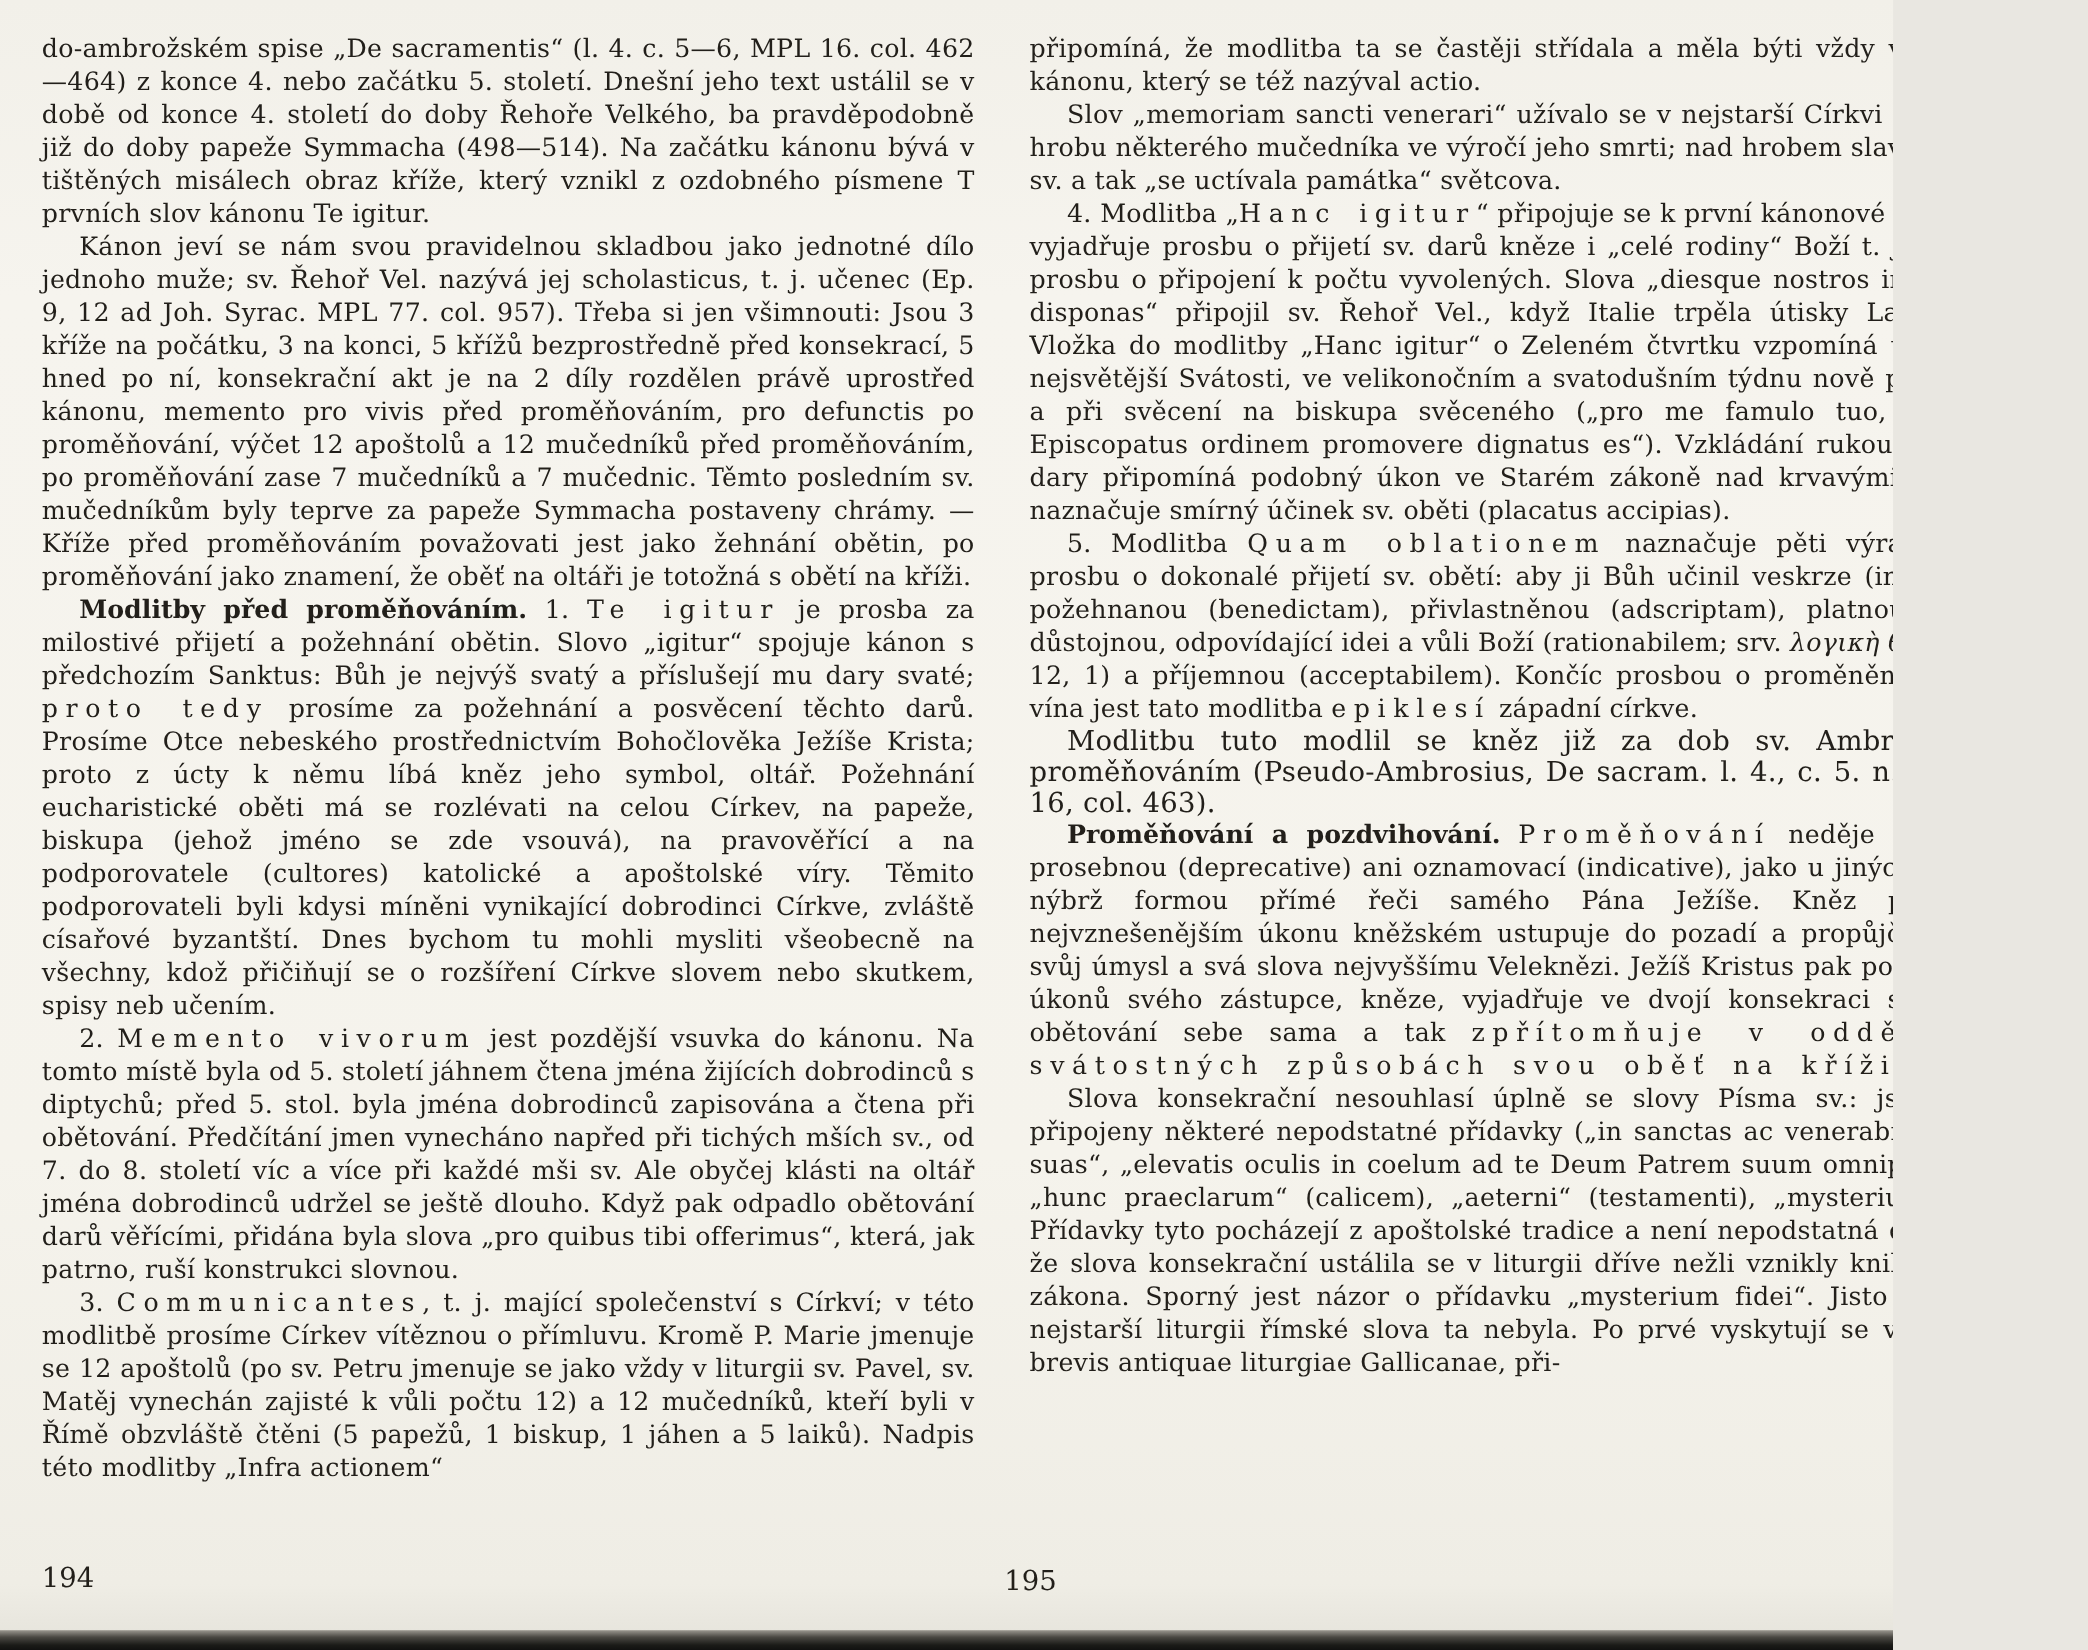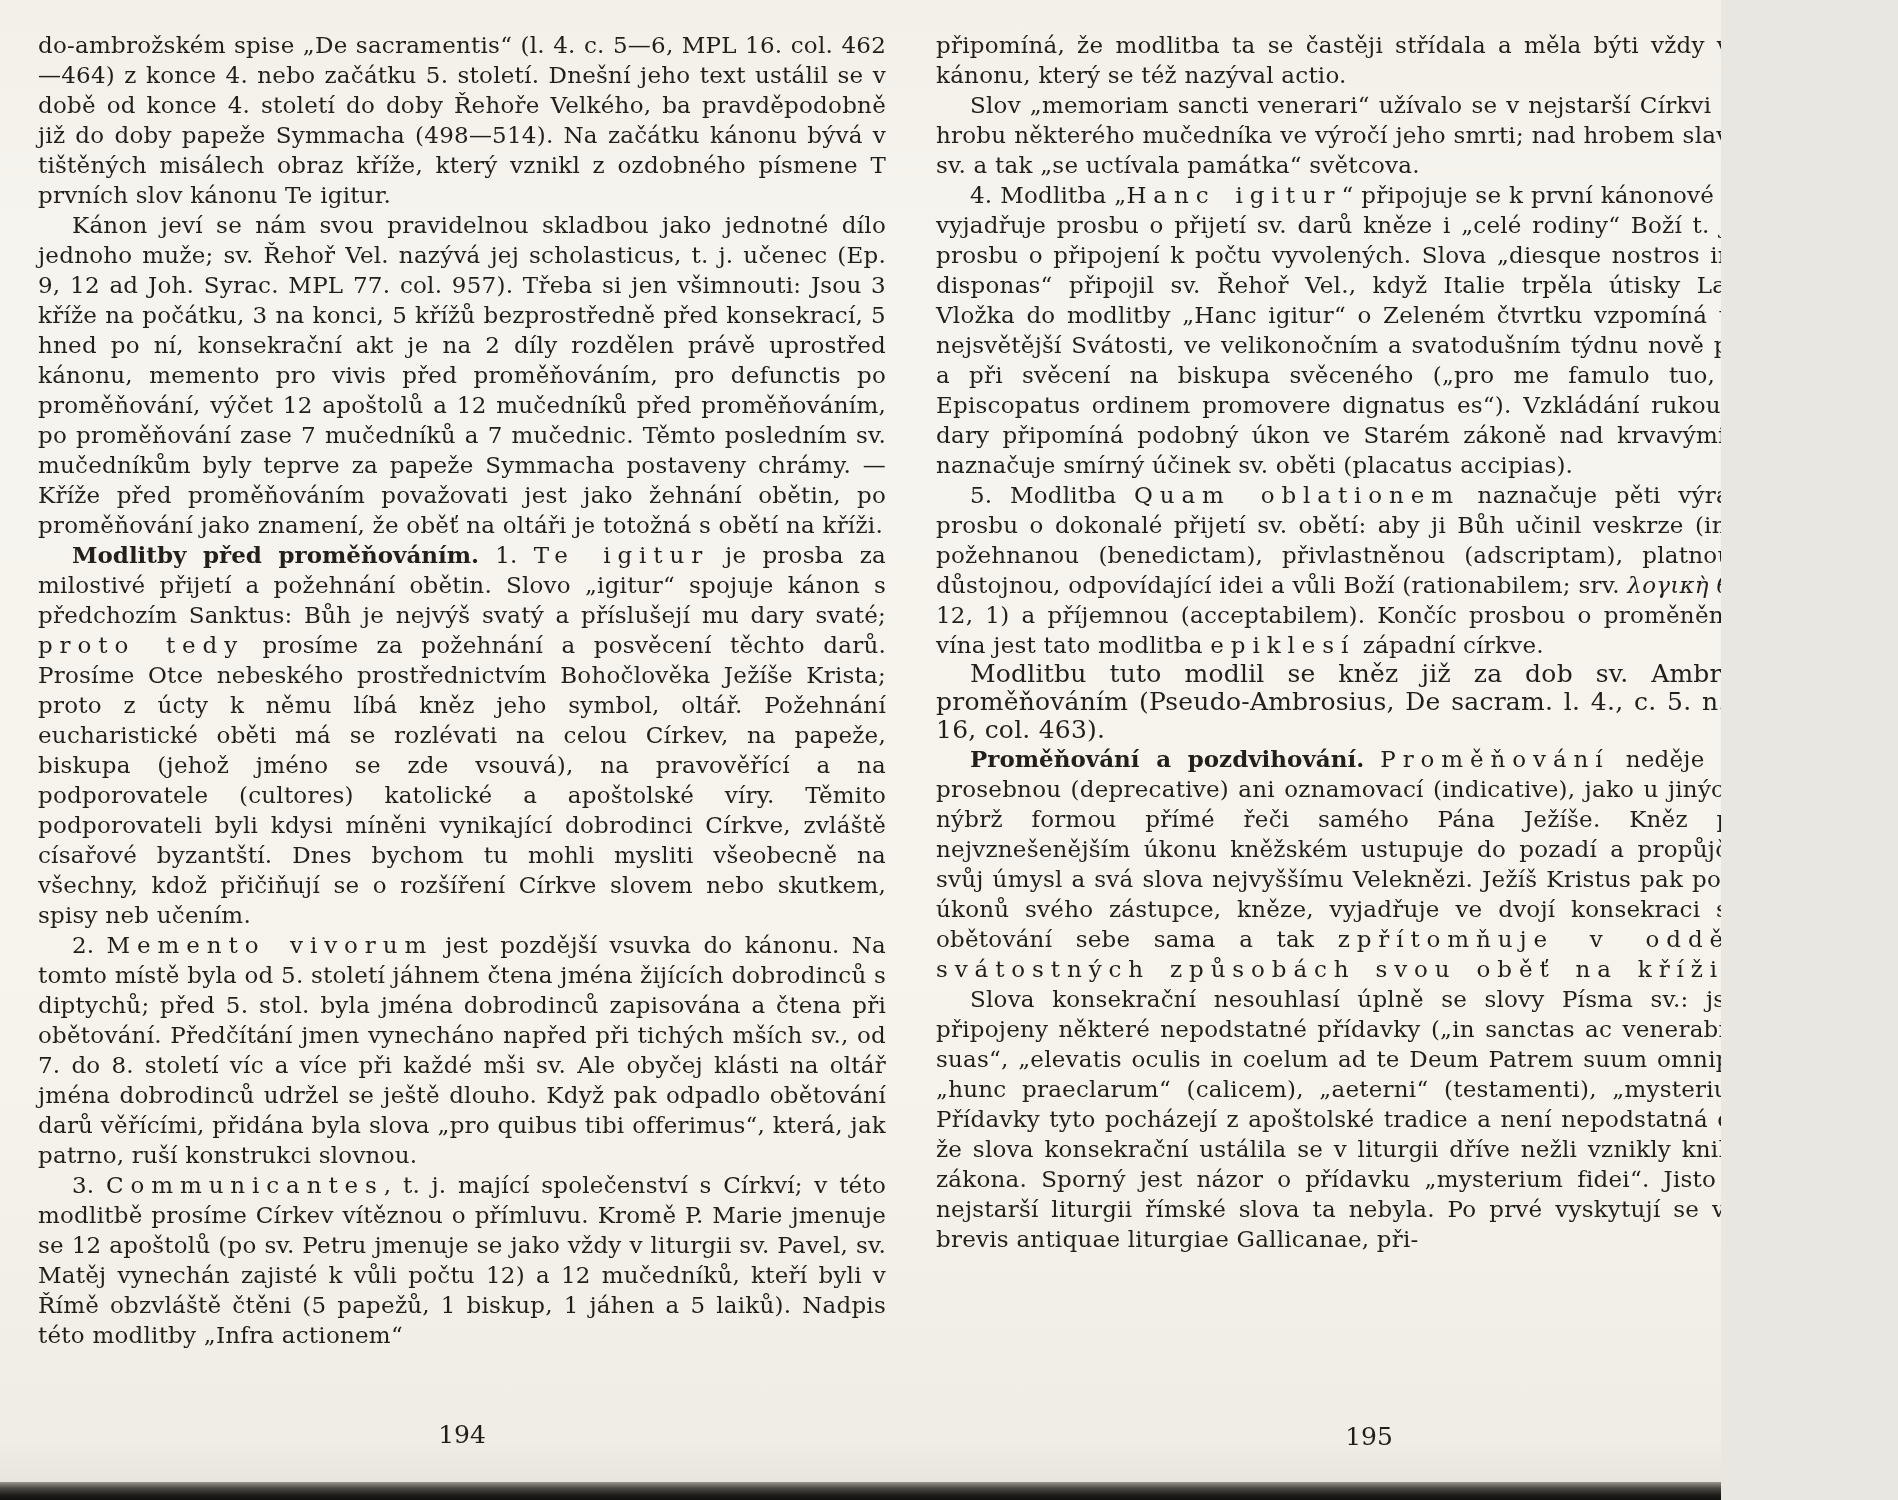--- a/index.html
+++ b/index.html
@@ -36,21 +36,21 @@
     font-size: 25px;
     line-height: 28px;
   }
   .spaced { letter-spacing: 0.30em; word-spacing: 0.25em; }
   .bold   { font-weight: bold; letter-spacing: 0; }
   .italic { font-style: italic; }
   .folio {
     position: absolute;
     font-size: 25px;
     line-height: 30px;
-    text-align: center;
+    text-align: left;
     color: var(--ink, #221f1a);
   }
   .folio.left  { left: 38px;  width: 848px; top: 1420px; }
   .folio.right { left: 913px; width: 912px; top: 1422px; }
   .scan-edge-bottom {
     position: absolute;
     left: 0; right: 0; bottom: 0;
     height: 18px;
     background: linear-gradient(180deg, #9a978f 0%, #4a4843 35%, #1b1b18 75%, #111110 100%);
   }

